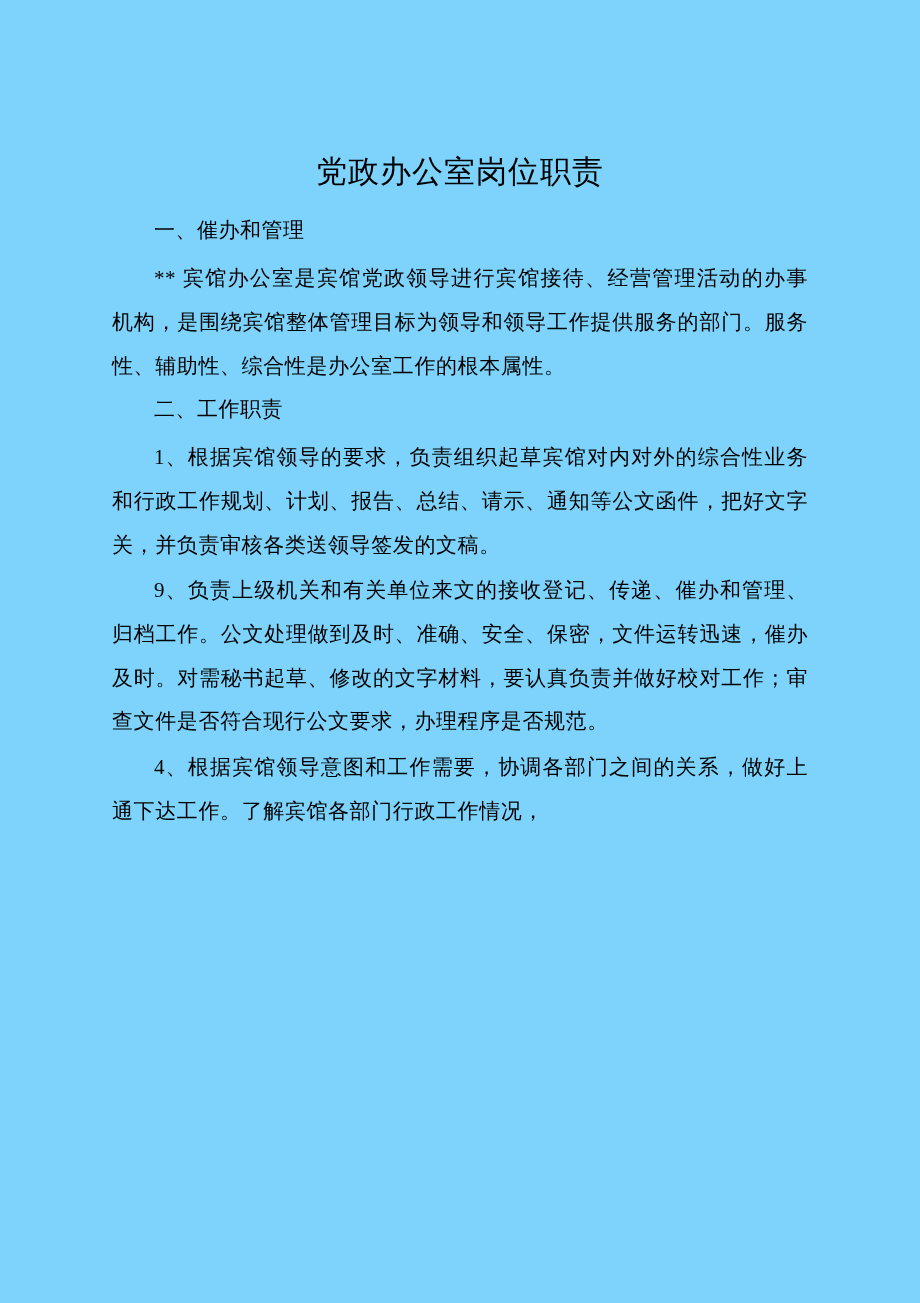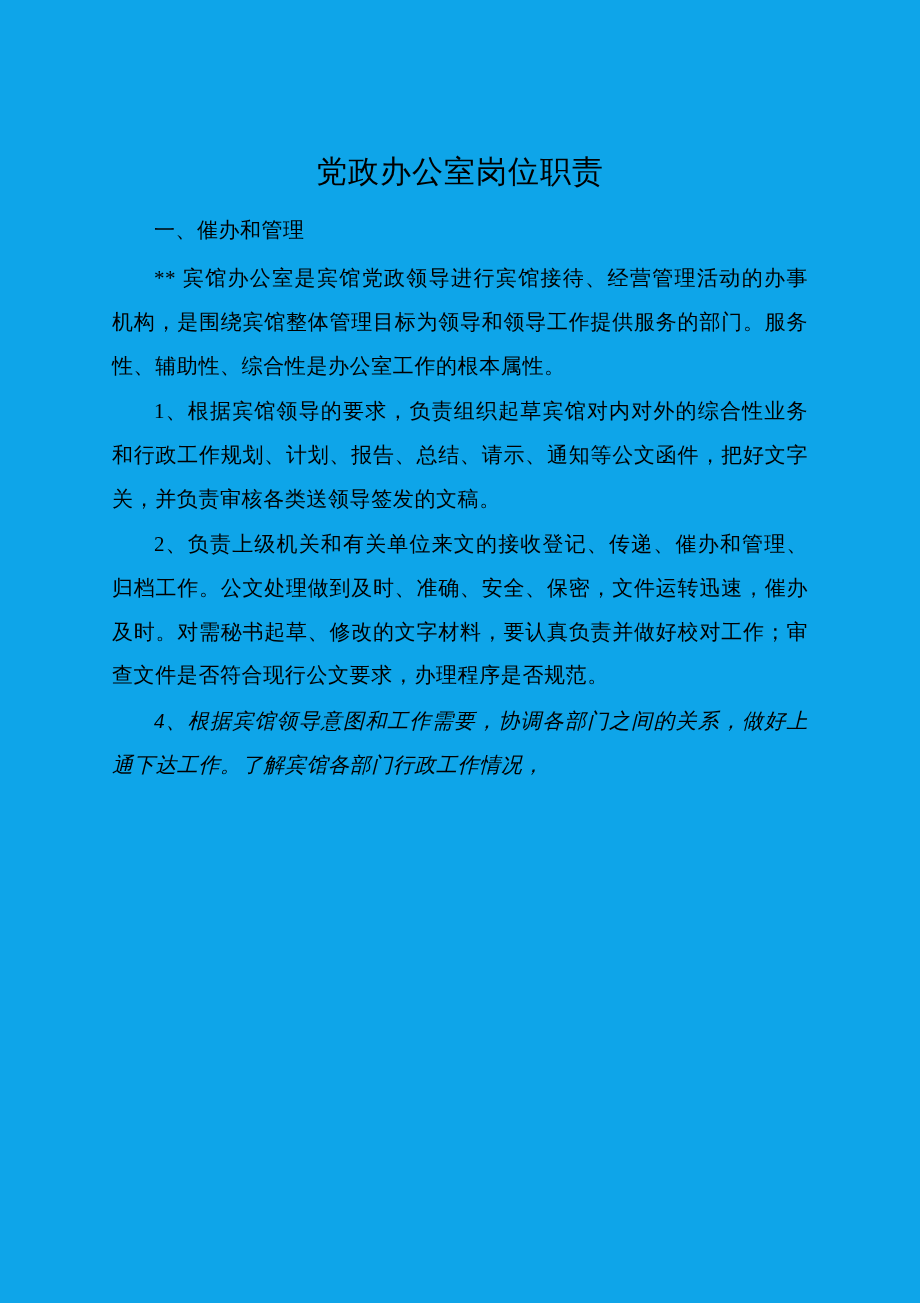--- a/index.html
+++ b/index.html
@@ -11,21 +11,21 @@
     width: 920px;
     height: 1303px;
     font-family: "Liberation Serif", "DejaVu Serif", serif;
     color: #000000;
     overflow: hidden;
   }
   .page {
     position: relative;
     width: 920px;
     height: 1303px;
-    background: #0ea5e9;
+    background: #7dd3fc;
     box-sizing: border-box;
     padding: 150px 112px 0 112px;
   }
   .doc-title {
     font-family: "Liberation Sans", "DejaVu Sans", sans-serif;
     font-size: 31px;
     font-weight: normal;
     letter-spacing: 1px;
     text-align: center;
     margin: 0 0 18px 0;
@@ -44,36 +44,36 @@
     font-size: 21px;
     line-height: 2.08;
     margin: 0 0 2px 0;
     text-indent: 42px;
     letter-spacing: 0.6px;
     text-align: justify;
     text-justify: inter-ideograph;
   }
   .para.tight {
     margin-bottom: 0;
-    font-style: italic;
   }
 </style>
 </head>
 <body>
 
 <div class="page">
 
   <h1 class="doc-title">党政办公室岗位职责</h1>
 
   <div class="heading">一、催办和管理</div>
 
   <div class="para">** 宾馆办公室是宾馆党政领导进行宾馆接待、经营管理活动的办事机构，是围绕宾馆整体管理目标为领导和领导工作提供服务的部门。服务性、辅助性、综合性是办公室工作的根本属性。</div>
 
+  <div class="heading">二、工作职责</div>
 
 
   <div class="para">1、根据宾馆领导的要求，负责组织起草宾馆对内对外的综合性业务和行政工作规划、计划、报告、总结、请示、通知等公文函件，把好文字关，并负责审核各类送领导签发的文稿。</div>
 
-  <div class="para">2、负责上级机关和有关单位来文的接收登记、传递、催办和管理、归档工作。公文处理做到及时、准确、安全、保密，文件运转迅速，催办及时。对需秘书起草、修改的文字材料，要认真负责并做好校对工作；审查文件是否符合现行公文要求，办理程序是否规范。</div>
+  <div class="para">9、负责上级机关和有关单位来文的接收登记、传递、催办和管理、归档工作。公文处理做到及时、准确、安全、保密，文件运转迅速，催办及时。对需秘书起草、修改的文字材料，要认真负责并做好校对工作；审查文件是否符合现行公文要求，办理程序是否规范。</div>
 
 
   <div class="para tight">4、根据宾馆领导意图和工作需要，协调各部门之间的关系，做好上通下达工作。了解宾馆各部门行政工作情况，</div>
 
 </div>
 
 </body></html>

